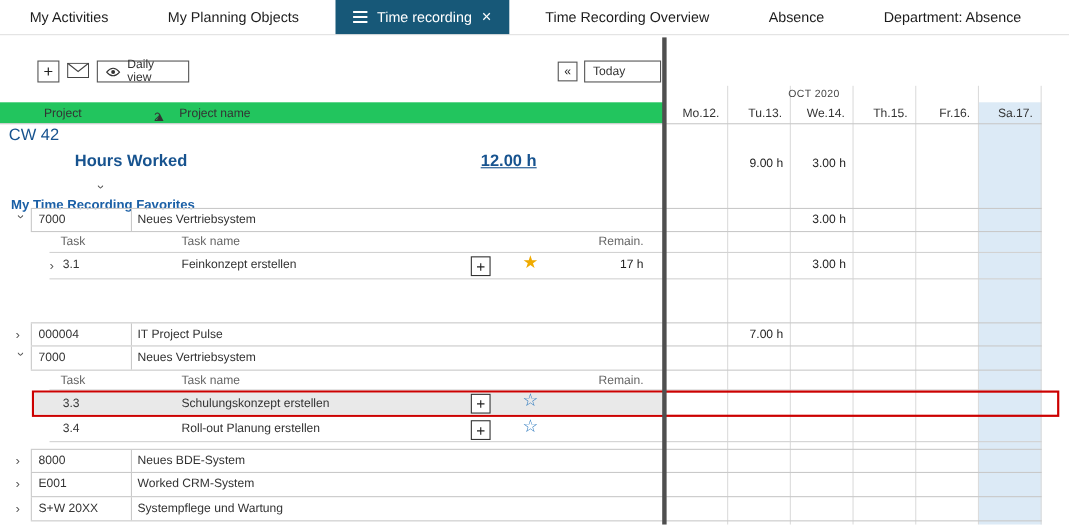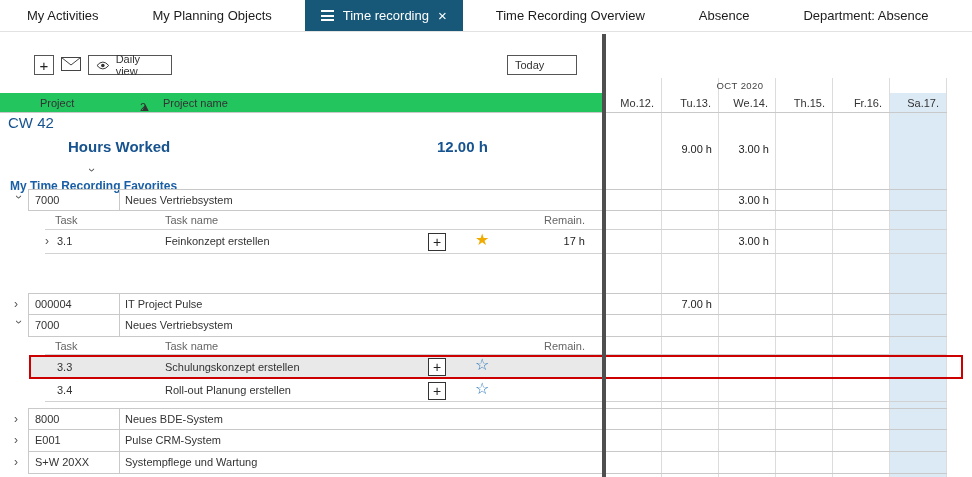--- a/index.html
+++ b/index.html
@@ -29,21 +29,21 @@
   .sortarrow { font-size:7px; vertical-align:2px; }
   .headline { position:absolute; top:112px; left:0; width:947px; height:1px; background:#c9c9c9; }
 
   
   .sat-fill { position:absolute; left:890px; top:93px; width:57px; height:384px; background:#dceaf6; }
   .daycol { position:absolute; top:78px; height:399px; width:57px; border-right:1px solid #dcdcdc; }
 
   
   .cw { position:absolute; left:8px; top:114px; font-size:15px; color:#17538f; }
   .hw-label { position:absolute; left:68px; top:138px; font-size:15px; font-weight:bold; color:#17538f; }
-  .hw-total { position:absolute; left:437px; top:138px; font-size:15px; font-weight:bold; color:#17538f; }
+  .hw-total { position:absolute; left:437px; top:138px; font-size:15px; font-weight:bold; color:#17538f;text-decoration:underline; }
   .dayval { position:absolute; width:50px; text-align:right; font-size:11px; color:#222; }
 
   .sechead { position:absolute; left:0; height:18px; display:flex; align-items:center;flex-direction:column; }
   .sechead .chev { margin-left:7px; }
   .sectitle { margin-left:10px; font-size:12px; font-weight:bold; color:#1a5fa6; }
 
   .chev { display:inline-block; width:10px; font-size:12px; color:#555; line-height:1; }
   .chev.down { transform:rotate(90deg); }
 
   .prow { position:absolute; left:28px; width:919px; height:22px; border-top:1px solid #c9c9c9; border-bottom:1px solid #c9c9c9; }
@@ -103,21 +103,21 @@
     </svg>
   </button>
   <div class="dropdown" style="left:88px;top:55px;width:84px;height:20px">
     <svg width="14" height="9" viewBox="0 0 14 9">
       <path d="M1 4.5 Q7 -2.5 13 4.5 Q7 11.5 1 4.5 Z" fill="none" stroke="#333"></path>
       <circle cx="7" cy="4.5" r="1.8" fill="#333"></circle>
     </svg>
     <span>Daily view</span>
   </div>
   <button class="sq-btn" style="left:507px;top:56px;width:18px;height:18px;font-size:11px">«</button>
-  <div class="dropdown" style="left:507px;top:55px;width:70px;height:20px">
+  <div class="dropdown" style="left:531px;top:55px;width:70px;height:20px">
     <span>Today</span>
   </div>
 
   <div class="sat-fill"></div>
   <div class="daycol" style="left:605px"></div>
   <div class="daycol" style="left:662px"></div>
   <div class="daycol" style="left:719px"></div>
   <div class="daycol" style="left:776px"></div>
   <div class="daycol" style="left:833px"></div>
   <div class="daycol" style="left:890px"></div>
@@ -213,21 +213,21 @@
 
   <div class="prow" style="top:408px">
     <span class="chev rowchev">›</span>
     <span class="code">8000</span>
     <span class="pname">Neues BDE-System</span>
   </div>
 
   <div class="prow no-top" style="top:430px">
     <span class="chev rowchev">›</span>
     <span class="code">E001</span>
-    <span class="pname">Pulse CRM-System</span>
+    <span class="pname">Worked CRM-System</span>
   </div>
 
   <div class="prow no-top" style="top:452px">
     <span class="chev rowchev">›</span>
     <span class="code">S+W 20XX</span>
     <span class="pname">Systempflege und Wartung</span>
   </div>
 
   <div class="divider"></div>
 

